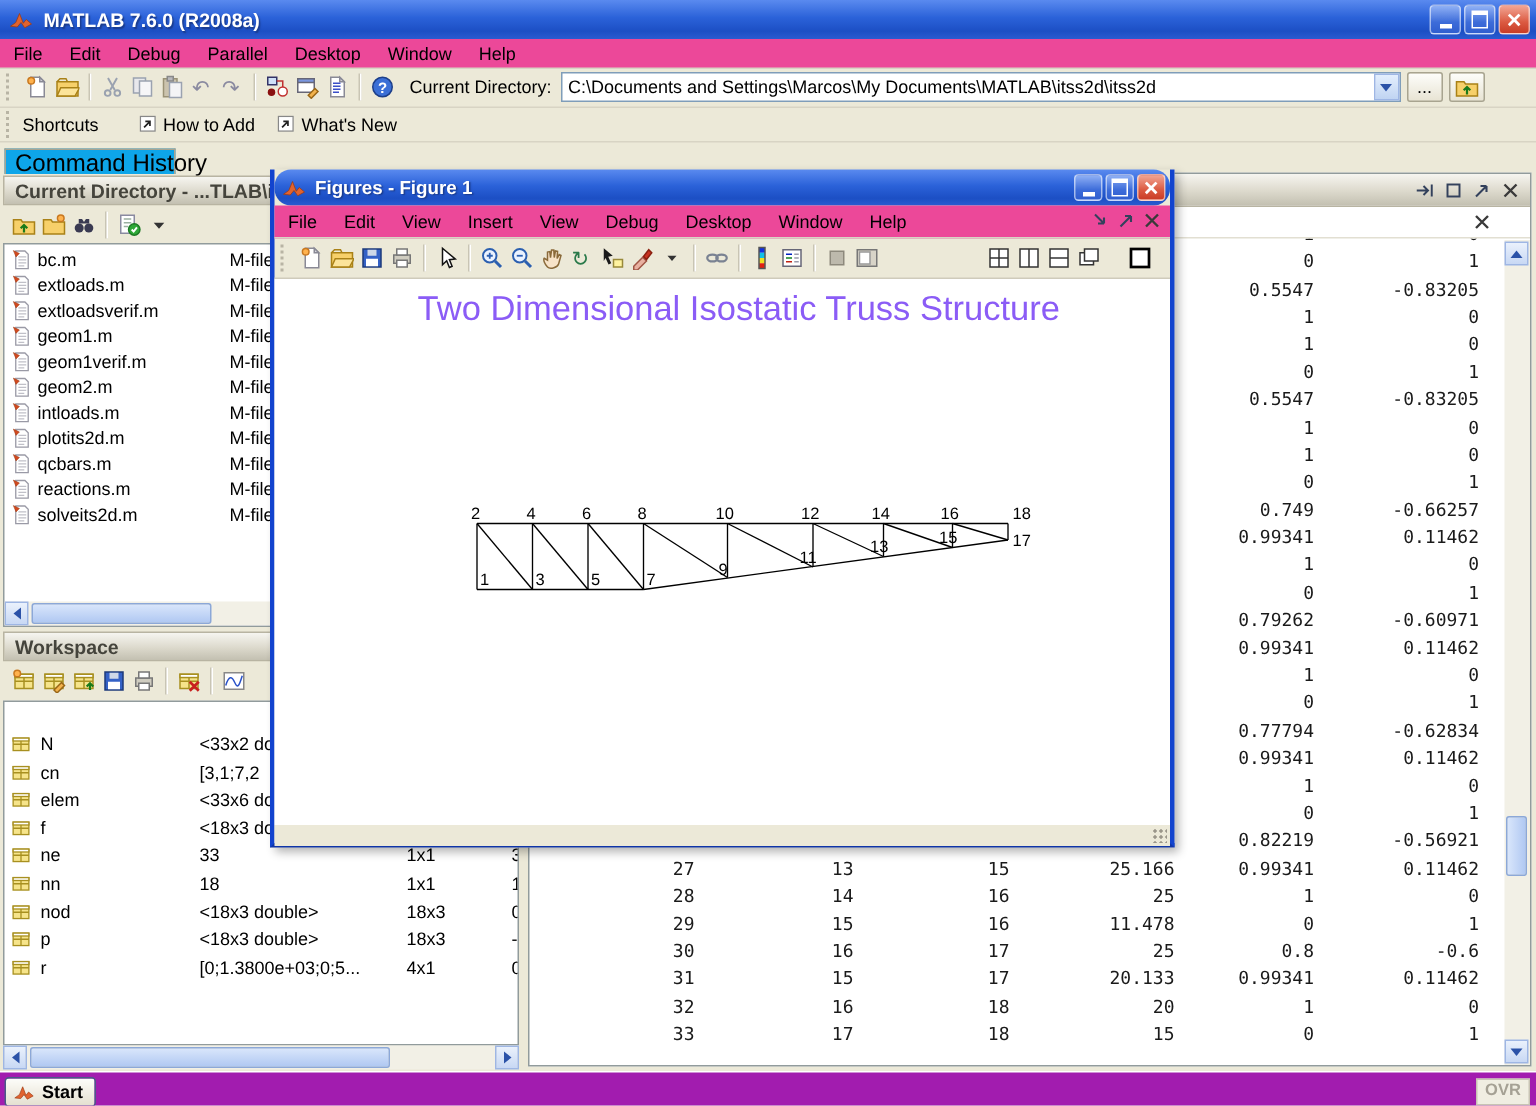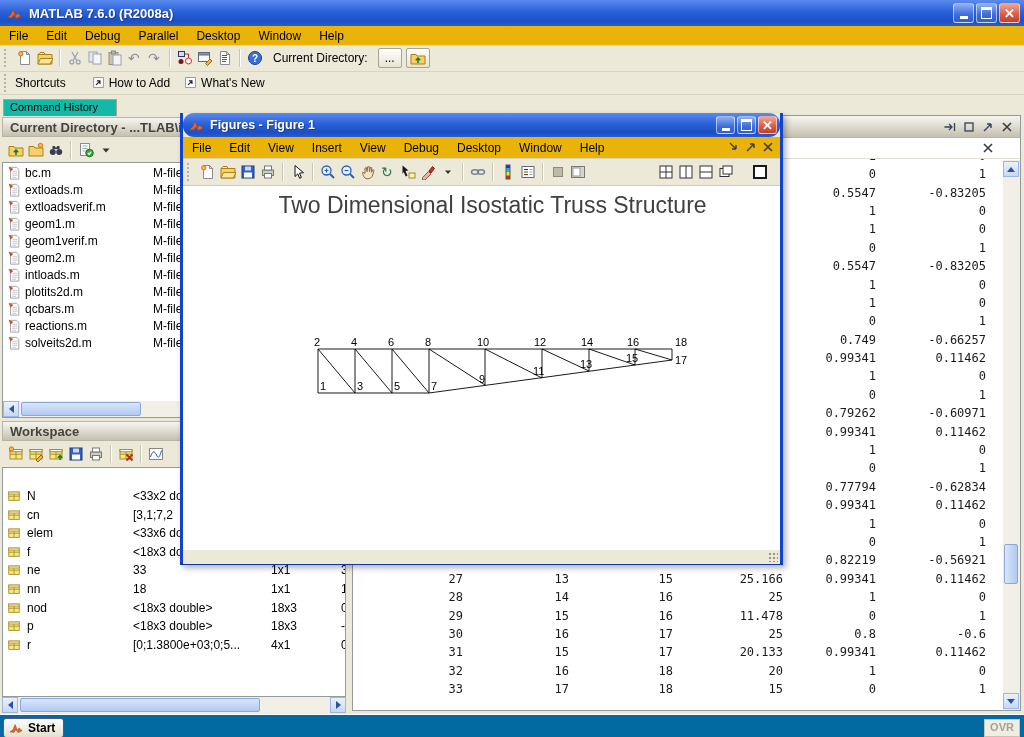--- a/index.html
+++ b/index.html
@@ -12,21 +12,21 @@
     display:flex;align-items:center;padding:0 4px;box-sizing:border-box;}
   #titlebar .ttl{color:#fff;font-weight:bold;font-size:13px;margin-left:5px;text-shadow:1px 1px 1px #1a3a8a;}
   .winbtn{width:21px;height:20px;border-radius:3px;margin-left:2px;display:flex;align-items:center;justify-content:center;
     border:1px solid rgba(255,255,255,.55);box-sizing:border-box;}
   .winbtn.blue{background:linear-gradient(180deg,#8FB0F5,#3D6CD9 60%,#2F5ECF);}
   .winbtn.red{background:linear-gradient(180deg,#F2A492,#DB5A41 60%,#C93C26);}
   .glyph-min{width:8px;height:3px;background:#fff;margin-top:9px;}
   .glyph-restore{width:9px;height:8px;border:1px solid #fff;border-top:3px solid #fff;background:transparent;}
   .glyph-x{color:#fff;font-weight:bold;font-size:13px;line-height:13px;}
   
-  .menubar{display:flex;align-items:center;background:#eab308;}
+  .menubar{display:flex;align-items:center;background:#ec4899;}
   #main-menubar{left:0;top:26px;width:1024px;height:19px;border-bottom:1px solid #d8d4c4;}
   .menu-item{padding:2px 9px;font-size:12px;}
   
   .grip{width:5px;height:18px;border-left:2px dotted #b8b4a4;margin:0 4px;}
   .sep{width:1px;height:18px;background:#c9c5b4;border-right:1px solid #fff;margin:0 4px;}
   #main-toolbar{left:0;top:45px;width:1024px;height:26px;display:flex;align-items:center;border-bottom:1px solid #d8d4c4;}
   .tbi{width:20px;height:20px;display:flex;align-items:center;justify-content:center;}
   .tbi svg{width:16px;height:16px;}
   #curdir-label{margin:0 6px 0 8px;font-size:12px;}
   #curdir-combo{width:560px;height:20px;background:#fff;border:1px solid #7F9DB9;display:flex;align-items:center;box-sizing:border-box;}
@@ -48,22 +48,22 @@
     border:1px solid #B8B4A2;font-weight:bold;font-size:13px;color:#45443C;
     display:flex;align-items:center;padding:0 7px;box-sizing:border-box;}
   .panel-body{background:#fff;border:1px solid #919B9C;box-sizing:border-box;overflow:hidden;}
   .mini-toolbar{background:#ECE9D8;border-bottom:1px solid #d0ccbc;display:flex;align-items:center;padding-left:4px;}
   .colhdr{background:linear-gradient(180deg,#FFFFFF,#E9E6D8);border-bottom:1px solid #CFCBBB;position:relative;height:18px;
     font-size:12px;}
   .colhdr .c{position:absolute;top:2px;}
   .sort-tri{display:inline-block;width:0;height:0;border-left:5px solid transparent;border-right:5px solid transparent;
     border-bottom:6px solid #AEB8CE;margin-left:6px;}
   .colsplit{position:absolute;top:0;bottom:0;width:1px;background:#D8D5C6;}
-  #cmdhist-tab{left:3px;top:99px;width:114px;height:17px;background:#14b8a6;border:1px solid #A8A490;border-bottom:none;
-    font-size:11px;padding:1px 6px;box-sizing:border-box;}
+  #cmdhist-tab{left:3px;top:99px;width:114px;height:17px;background:#0ea5e9;border:1px solid #A8A490;border-bottom:none;
+    font-size:16px;padding:1px 6px;box-sizing:border-box;}
   #cd-panel-hdr{left:2px;top:117px;width:344px;height:20px;}
   #cd-toolbar{left:2px;top:137px;width:344px;height:25px;}
   #cd-body{left:2px;top:162px;width:344px;height:256px;}
   #cd-colhdr{position:absolute;left:0;top:0;width:100%;}
   #cd-rows{position:absolute;left:0;top:2px;width:100%;text-decoration:underline;}
   .f-row{position:relative;height:17px;}
   .f-row svg{position:absolute;left:4px;top:1px;width:14px;height:14px;}
   .f-name{position:absolute;left:22px;top:1px;font-size:12px;}
   .f-type{position:absolute;left:150px;top:1px;font-size:12px;}
   .hscroll{position:absolute;height:16px;background:#F2F0E6;display:flex;align-items:center;}
@@ -108,28 +108,28 @@
     display:flex;align-items:center;padding:0 3px;border-radius:11px;}
   #fig-titlebar .ttl{color:#fff;font-weight:bold;font-size:12.5px;margin-left:4px;flex:1;text-shadow:1px 1px 1px #1a3a8a;}
   #fig-titlebar .winbtn{width:19px;height:18px;}
   #fig-menubar{height:21px;border-bottom:1px solid #d8d4c4;position:relative;}
   #fig-menu-right{position:absolute;right:4px;top:2px;display:flex;}
   #fig-menu-right .tbi{width:17px;height:16px;}
   #fig-toolbar{height:26px;display:flex;align-items:center;border-bottom:1px solid #cfcbbb;position:relative;}
   #fig-tiles{position:absolute;right:44px;top:3px;display:flex;}
   #fig-single{position:absolute;right:10px;top:3px;}
   #fig-canvas{height:364px;background:#fff;position:relative;overflow:hidden;}
-  #plot-title{position:absolute;left:0;top:6px;width:100%;text-align:center;font-size:23px;color:#404040;
+  #plot-title{position:absolute;left:0;top:6px;width:100%;text-align:center;font-size:23px;color:#8b5cf6;
     padding-left:22px;box-sizing:border-box;}
   #truss-svg{position:absolute;left:0;top:0;}
   #fig-status{height:14px;background:#ECE9D8;position:relative;}
   .gripdots{position:absolute;right:2px;bottom:2px;width:10px;height:10px;
     background:radial-gradient(circle at 2px 2px,#9a968a 1px,transparent 1.2px);background-size:4px 4px;}
   
-  #statusbar{left:0;top:714px;width:1024px;height:23px;background:#0369a1;border-top:1px solid #fff;}
+  #statusbar{left:0;top:714px;width:1024px;height:23px;background:#a21caf;border-top:1px solid #fff;}
   #start-btn{position:absolute;left:3px;top:3px;height:18px;padding:0 8px 0 4px;display:flex;align-items:center;
     background:linear-gradient(180deg,#FDFDFA,#E4E0D0);border:1px solid #4A5A88;border-radius:3px;font-weight:bold;font-size:12px;}
   #start-btn svg{width:14px;height:14px;margin-right:4px;}
   #ovr-box{position:absolute;right:4px;top:4px;width:34px;height:16px;border:1px solid #c8c4b4;
     color:#A5A194;font-size:11px;font-weight:bold;text-align:center;line-height:15px;background:#F0EEE2;}
   .txt{white-space:nowrap;}
 </style>
 </head>
 <body>
 
@@ -237,20 +237,26 @@
       </span>
       <span class="sep"></span>
       <span class="tbi">
         <svg viewBox="0 0 16 16">
           <circle cx="8" cy="8" r="6.5" fill="#3B6FD6" stroke="#1d3f8a"></circle>
           <text x="8" y="12" text-anchor="middle" font-size="10" font-weight="bold" fill="#fff">?</text>
         </svg>
       </span>
     </span>
   <span id="curdir-label" class="txt">Current Directory:</span>
+  <div id="curdir-combo">
+    <span class="path txt">C:\Documents and Settings\Marcos\My Documents\MATLAB\itss2d\itss2d</span>
+    <div class="combo-btn">
+        <div class="tri-d"></div>
+      </div>
+  </div>
   <div class="sqbtn" style="width:24px">
       <span>...</span>
     </div>
   <div class="sqbtn" style="width:24px">
       <span class="tbi">
         <svg viewBox="0 0 16 16">
           <path d="M1 4.5h5l1 1.5h8V14H1z" fill="#F7D06A" stroke="#A98117"></path>
           <path d="M8 13V8.5M5.8 10.2L8 8l2.2 2.2" stroke="#1a7a1a" stroke-width="1.5" fill="none"></path>
         </svg>
       </span>

